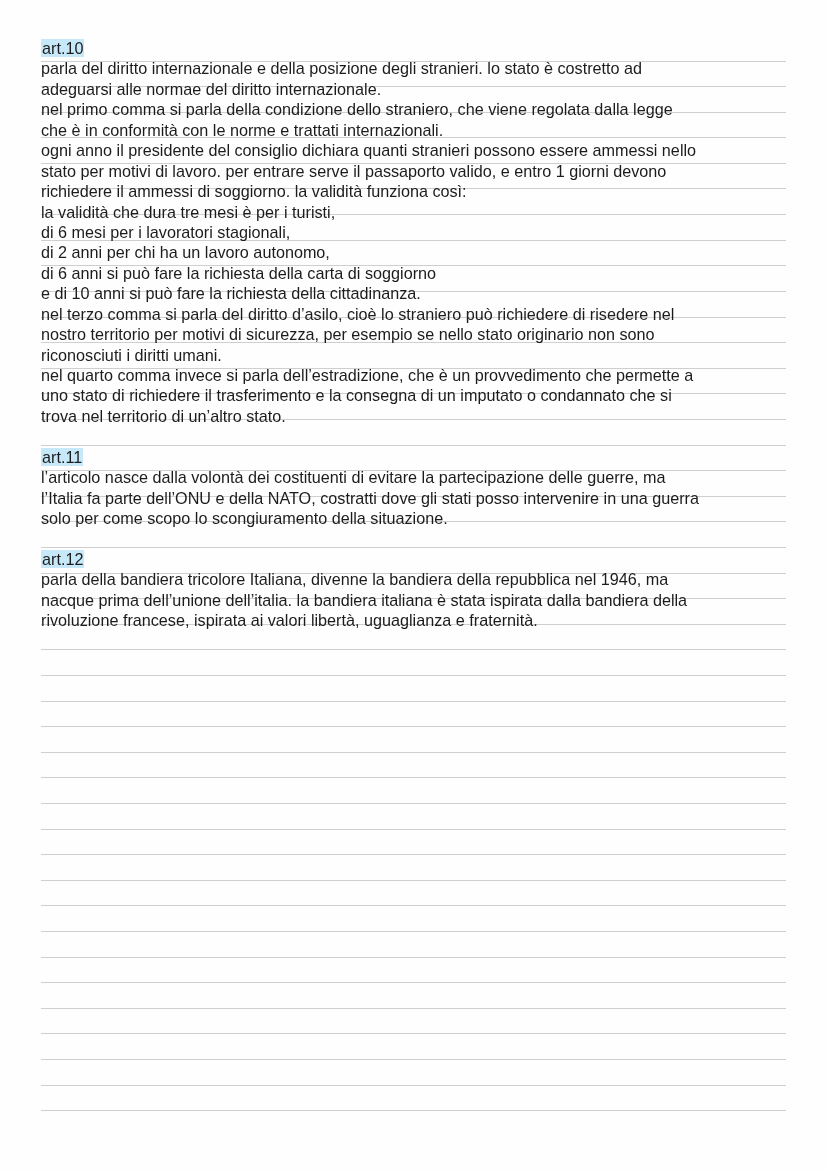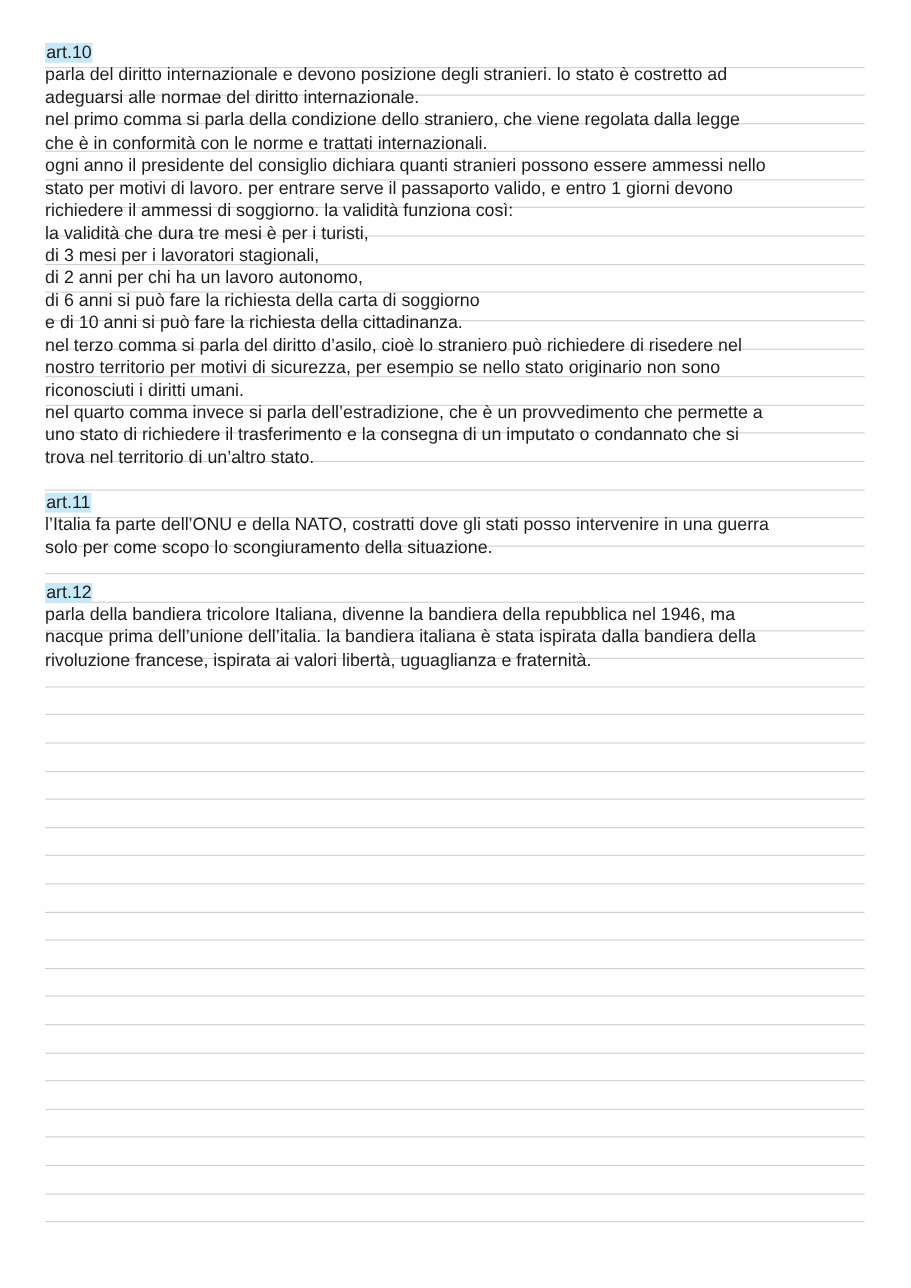--- a/index.html
+++ b/index.html
@@ -62,44 +62,45 @@
       <div class="rule" style="top: 1033px;"></div>
       <div class="rule" style="top: 1059px;"></div>
       <div class="rule" style="top: 1085px;"></div>
       <div class="rule" style="top: 1110px;"></div>
     </div>
 
   <div class="content">
 
     <div class="section">
       <div class="line heading"><span>art.10</span></div>
-      <div class="line">parla del diritto internazionale e devono posizione degli stranieri. lo stato è costretto ad</div>
+      <div class="line">parla del diritto internazionale e della posizione degli stranieri. lo stato è costretto ad</div>
       <div class="line">adeguarsi alle normae del diritto internazionale.</div>
       <div class="line">nel primo comma si parla della condizione dello straniero, che viene regolata dalla legge</div>
       <div class="line">che è in conformità con le norme e trattati internazionali.</div>
       <div class="line">ogni anno il presidente del consiglio dichiara quanti stranieri possono essere ammessi nello</div>
       <div class="line">stato per motivi di lavoro. per entrare serve il passaporto valido, e entro 1 giorni devono</div>
       <div class="line">richiedere il ammessi di soggiorno. la validità funziona così:</div>
       <div class="line">la validità che dura tre mesi è per i turisti,</div>
-      <div class="line">di 3 mesi per i lavoratori stagionali,</div>
+      <div class="line">di 6 mesi per i lavoratori stagionali,</div>
       <div class="line">di 2 anni per chi ha un lavoro autonomo,</div>
       <div class="line">di 6 anni si può fare la richiesta della carta di soggiorno</div>
       <div class="line">e di 10 anni si può fare la richiesta della cittadinanza.</div>
       <div class="line">nel terzo comma si parla del diritto d’asilo, cioè lo straniero può richiedere di risedere nel</div>
       <div class="line">nostro territorio per motivi di sicurezza, per esempio se nello stato originario non sono</div>
       <div class="line">riconosciuti i diritti umani.</div>
       <div class="line">nel quarto comma invece si parla dell’estradizione, che è un provvedimento che permette a</div>
       <div class="line">uno stato di richiedere il trasferimento e la consegna di un imputato o condannato che si</div>
       <div class="line">trova nel territorio di un’altro stato.</div>
     </div>
 
     <div class="gap"></div>
 
     <div class="section">
       <div class="line heading"><span>art.11</span></div>
+      <div class="line">l’articolo nasce dalla volontà dei costituenti di evitare la partecipazione delle guerre, ma</div>
       <div class="line">l’Italia fa parte dell’ONU e della NATO, costratti dove gli stati posso intervenire in una guerra</div>
       <div class="line">solo per come scopo lo scongiuramento della situazione.</div>
     </div>
 
     <div class="gap"></div>
 
     <div class="section">
       <div class="line heading"><span>art.12</span></div>
       <div class="line">parla della bandiera tricolore Italiana, divenne la bandiera della repubblica nel 1946, ma</div>
       <div class="line">nacque prima dell’unione dell’italia. la bandiera italiana è stata ispirata dalla bandiera della</div>

